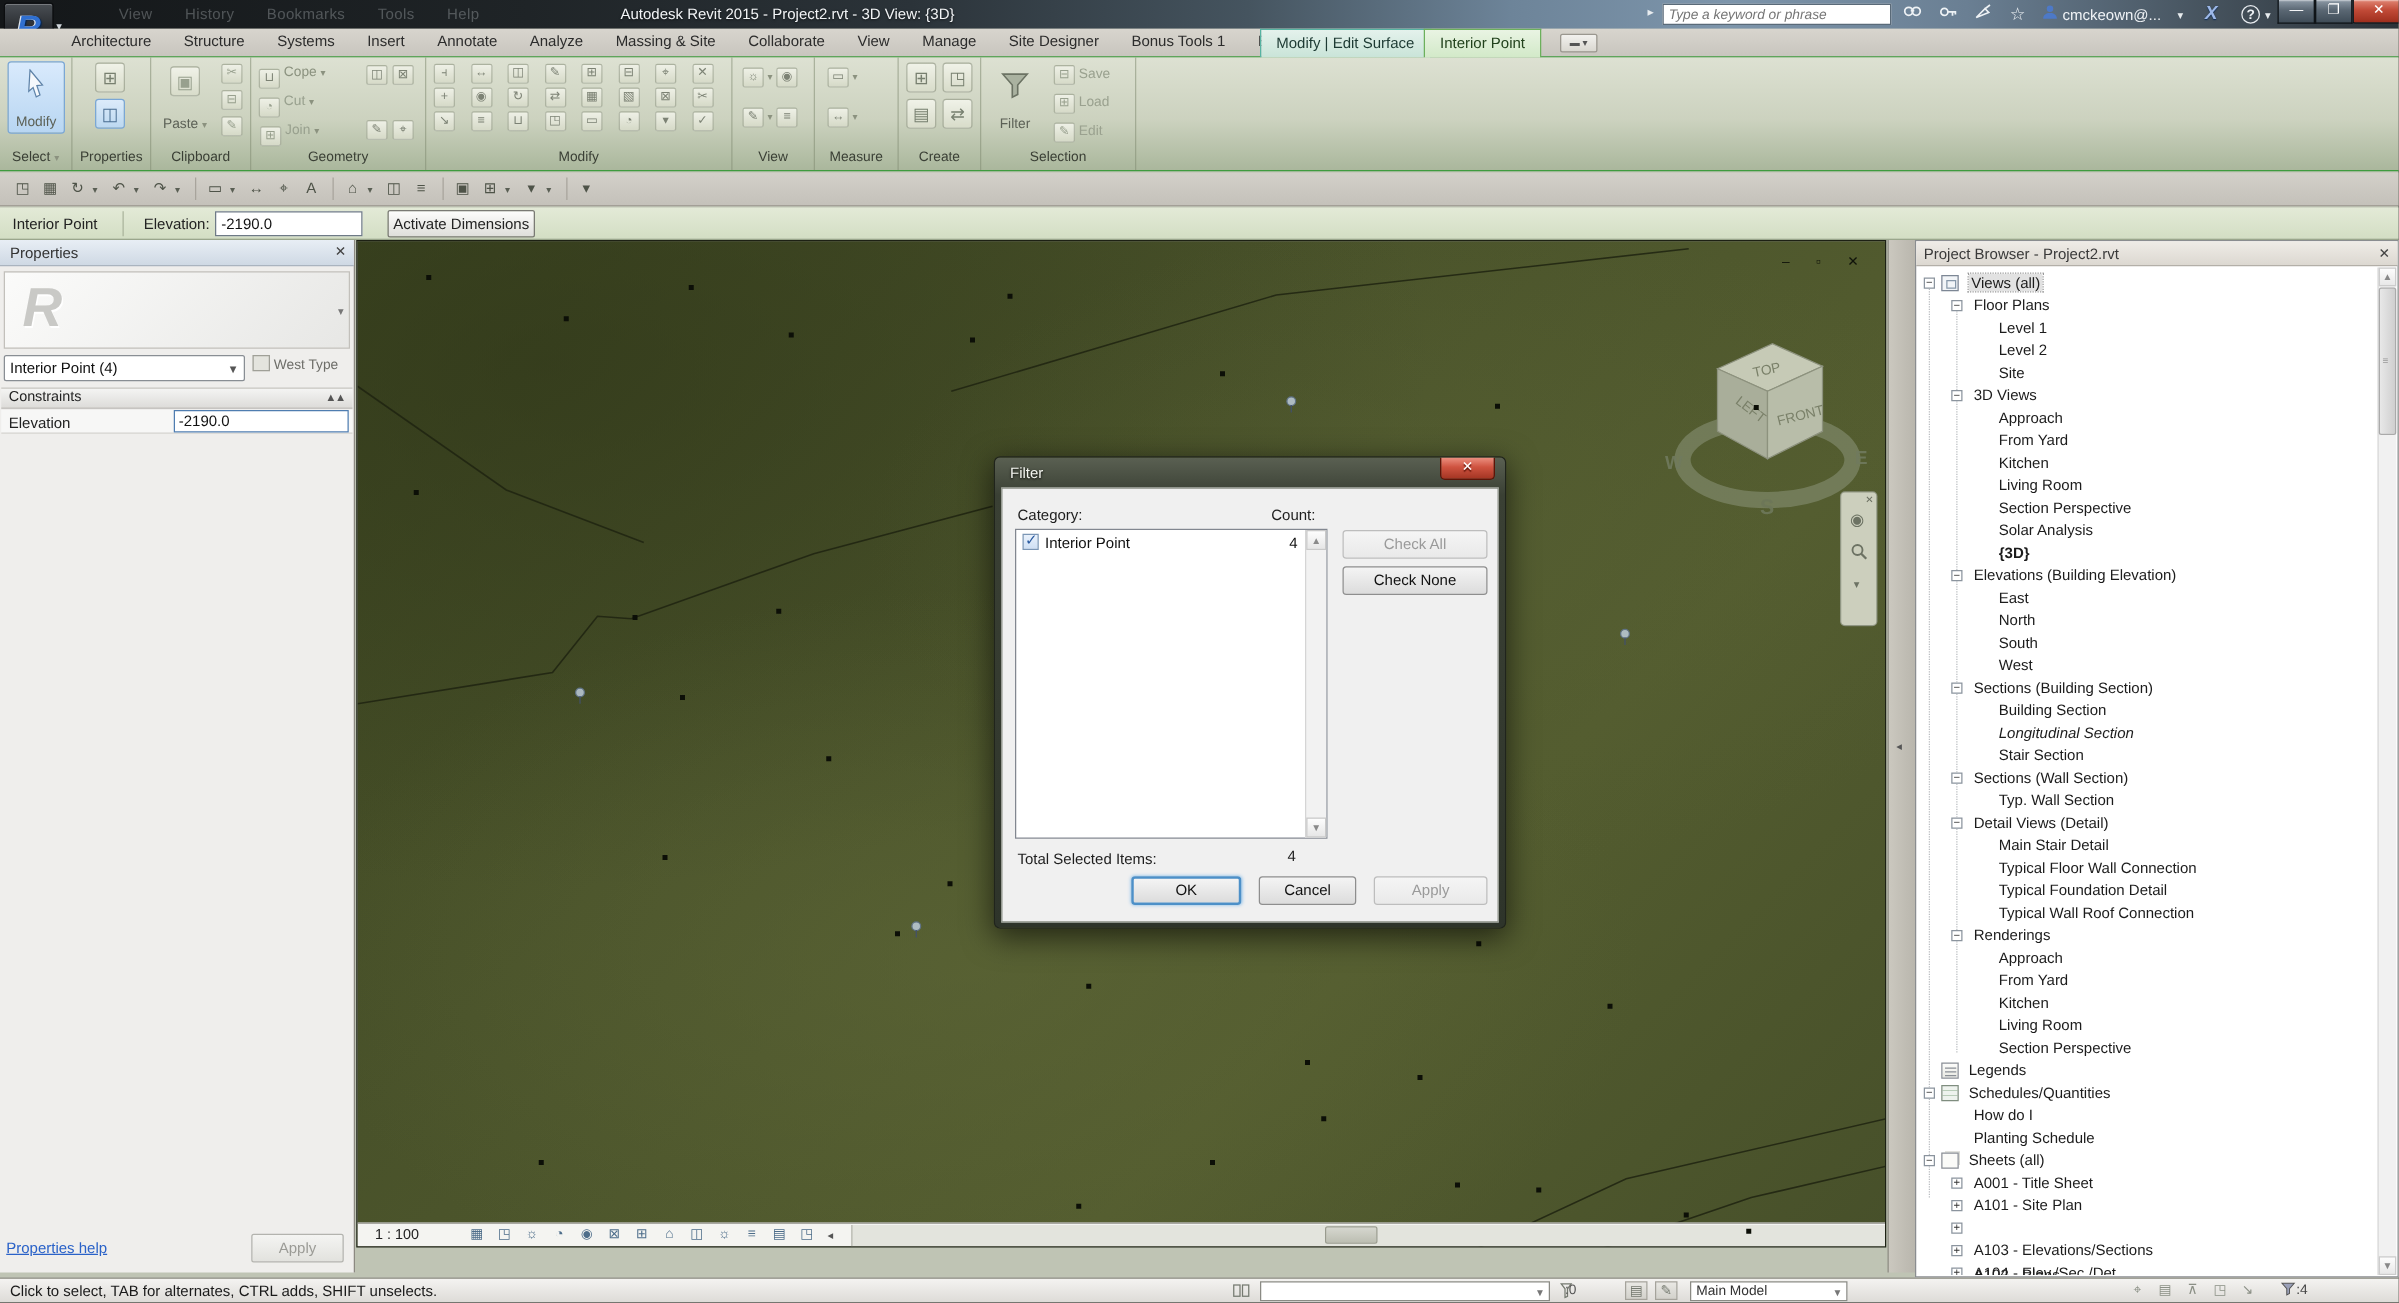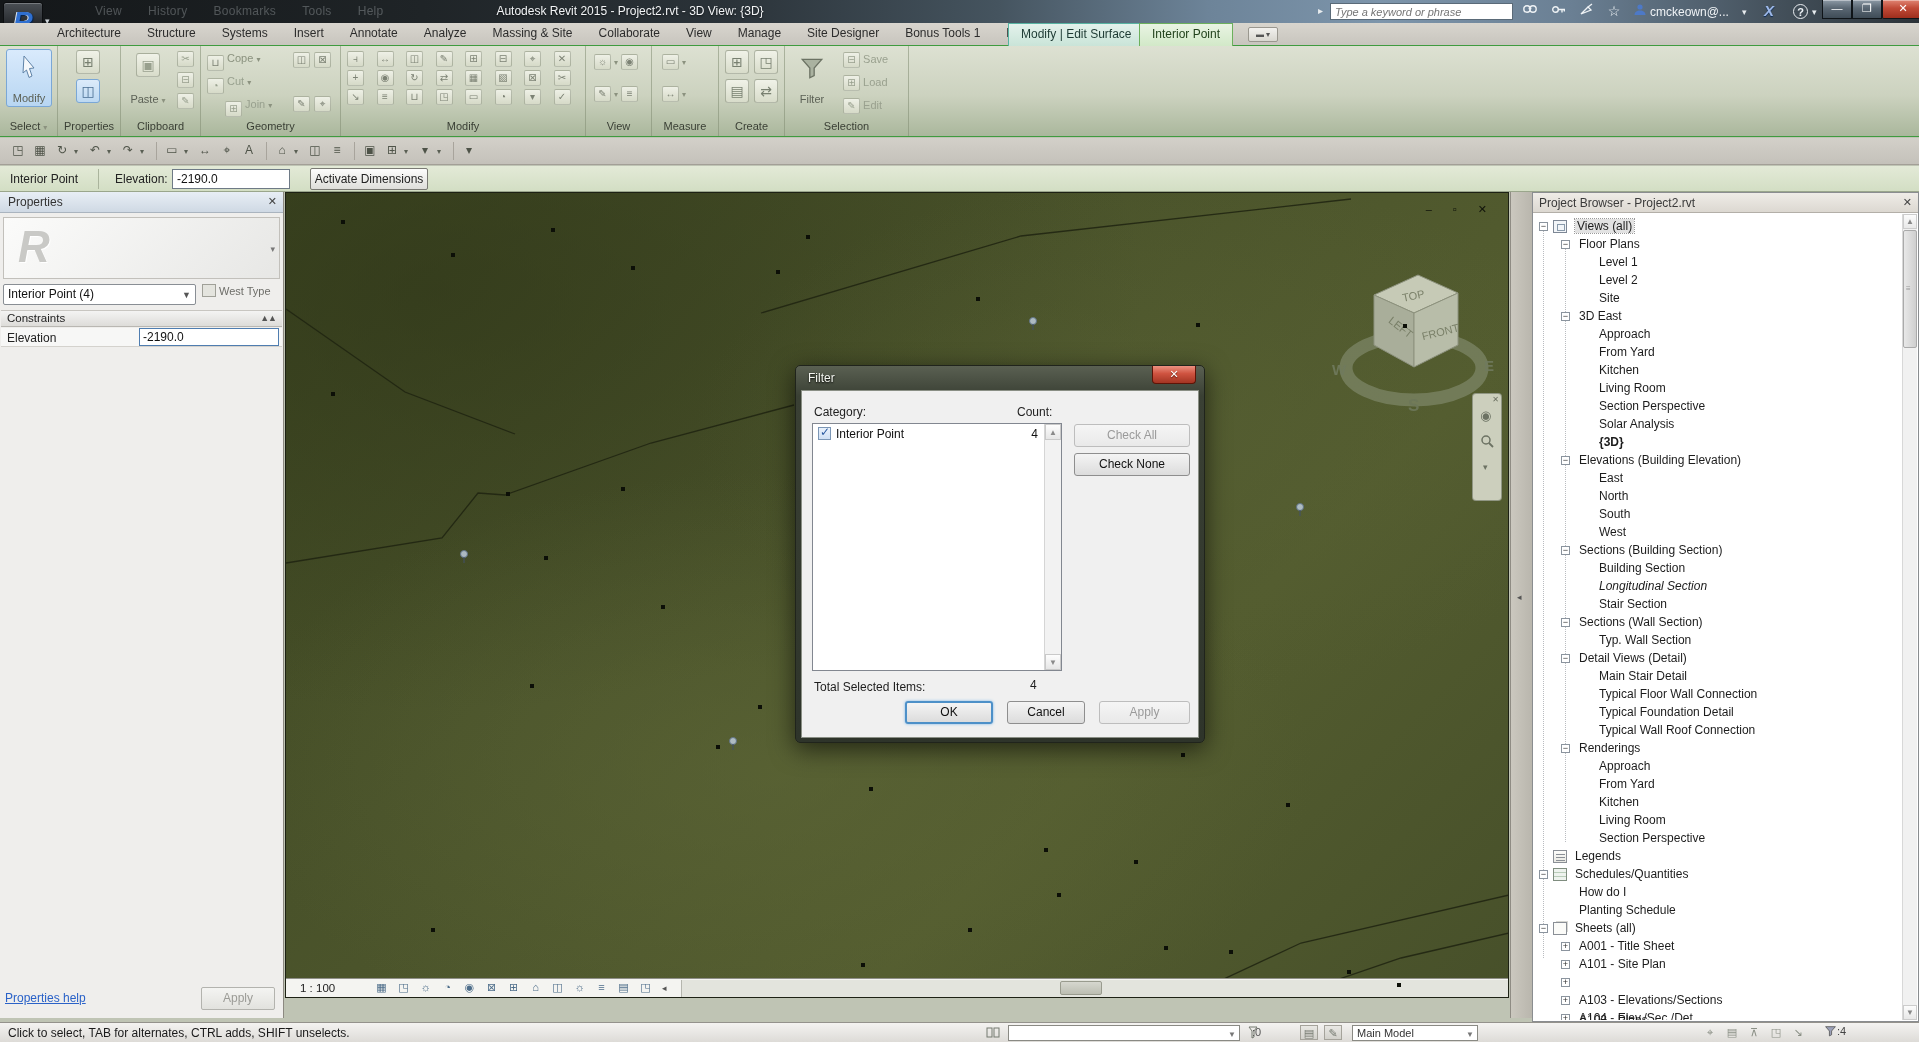--- a/index.html
+++ b/index.html
@@ -279,21 +279,21 @@
         <div class="blab gray"><span>Paste</span> <span class="dd">▾</span></div>
       </div>
       <span class="ico16 gray" style="position:absolute;left:56px;top:5px;">✂</span>
       <span class="ico16 gray" style="position:absolute;left:56px;top:26px;">⊟</span>
       <span class="ico16 gray" style="position:absolute;left:56px;top:47px;">✎</span>
       <div class="plabel">Clipboard</div>
     </div>
     <div class="rpanel" style="left:201px;width:140px;">
       <div class="geo-row" style="left:6px;top:6px;"><span class="ico16">⊔</span> <span>Cope</span> <span class="dd">▾</span></div>
       <div class="geo-row" style="left:6px;top:29px;"><span class="ico16 gray">◔</span> <span class="gray">Cut</span> <span class="dd">▾</span></div>
-      <div class="geo-row" style="left:24px;top:52px;"><span class="ico16 gray">⊞</span> <span class="gray">Join</span> <span class="dd">▾</span></div>
+      <div class="geo-row" style="left:7px;top:52px;"><span class="ico16 gray">⊞</span> <span class="gray">Join</span> <span class="dd">▾</span></div>
       <span class="ico16" style="position:absolute;left:92px;top:6px;">◫</span>
       <span class="ico16" style="position:absolute;left:113px;top:6px;">⊠</span>
       <span class="ico16" style="position:absolute;left:92px;top:50px;">✎</span>
       <span class="ico16" style="position:absolute;left:113px;top:50px;">⌖</span>
       <div class="plabel">Geometry</div>
     </div>
     <div class="rpanel" style="left:341px;width:245px;">
       <div id="modify-grid">
           <span class="ico16">⫞</span>
           <span class="ico16">↔</span>
@@ -549,21 +549,21 @@
           <span class="lbl" style="left: 66px;">Level 1</span>
         </div>
         <div class="trow" style="left: 0px; top: 58px; width: 368px;">
           <span class="lbl" style="left: 66px;">Level 2</span>
         </div>
         <div class="trow" style="left: 0px; top: 76px; width: 368px;">
           <span class="lbl" style="left: 66px;">Site</span>
         </div>
         <div class="trow" style="left: 0px; top: 94px; width: 368px;">
           <span class="exp" style="left: 28px;">−</span>
-          <span class="lbl" style="left: 46px;">3D East</span>
+          <span class="lbl" style="left: 46px;">3D Views</span>
         </div>
         <div class="trow" style="left: 0px; top: 112px; width: 368px;">
           <span class="lbl" style="left: 66px;">Approach</span>
         </div>
         <div class="trow" style="left: 0px; top: 130px; width: 368px;">
           <span class="lbl" style="left: 66px;">From Yard</span>
         </div>
         <div class="trow" style="left: 0px; top: 148px; width: 368px;">
           <span class="lbl" style="left: 66px;">Kitchen</span>
         </div>

